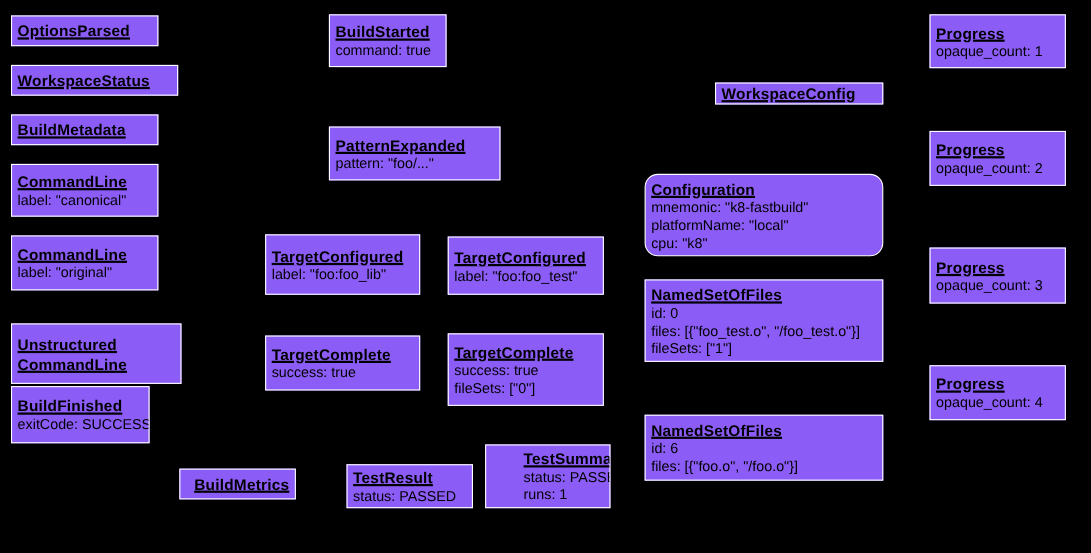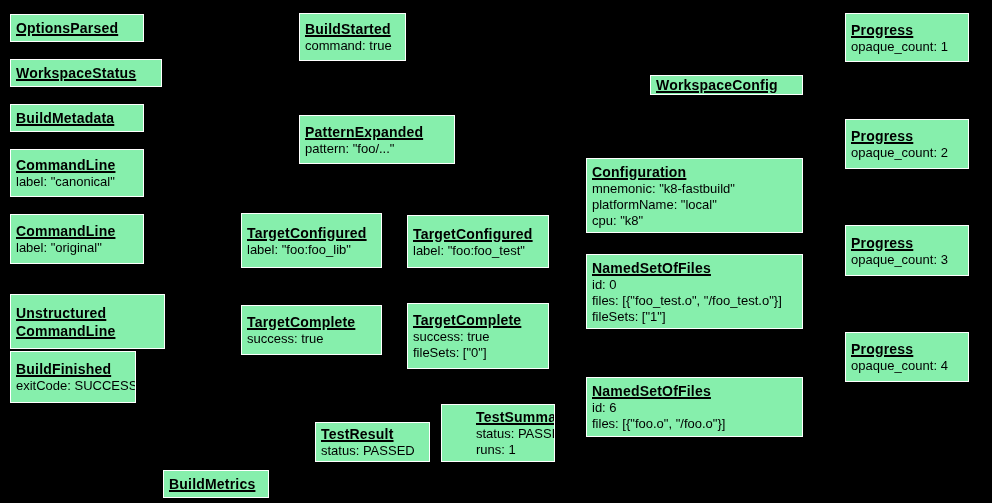--- a/index.html
+++ b/index.html
@@ -7,21 +7,21 @@
   body{
     width:992px;height:503px;
     background:#000000;
     position:relative;
     overflow:hidden;
     font-family:"Liberation Sans", sans-serif;
   }
   #canvas{position:absolute;inset:0;}
   .node{
     position:absolute;
-    background:#86efac;
+    background:#8b5cf6;
     border:1px solid #ffffff;
     box-sizing:border-box;
     color:#000000;
     padding:2px 5px;
     display:flex;
     flex-direction:column;
     justify-content:center;
     overflow:hidden;
   }
   .node-title{
@@ -39,31 +39,31 @@
   }
   
   #n-options-parsed{left:10px;top:14px;width:134px;height:28px;}
   #n-workspace-status{left:10px;top:59px;width:152px;height:28px;}
   #n-build-metadata{left:10px;top:104px;width:134px;height:28px;}
   #n-command-line-canonical{left:10px;top:149px;width:134px;height:48px;}
   #n-command-line-original{left:10px;top:214px;width:134px;height:50px;}
   #n-unstructured-command-line{left:10px;top:294px;width:155px;height:55px;}
   #n-build-finished{left:10px;top:351px;width:126px;height:52px;}
   #n-build-tool-logs{left:10px;top:447px;width:134px;height:30px;}
-  #n-build-metrics{left:163px;top:470px;width:106px;height:28px;}
+  #n-build-metrics{left:163px;top:426px;width:106px;height:28px;align-items:flex-end;}
   #n-build-started{left:299px;top:13px;width:107px;height:48px;}
   #n-pattern-expanded{left:299px;top:115px;width:156px;height:49px;}
   #n-target-configured-lib{left:241px;top:213px;width:141px;height:55px;}
   #n-target-configured-test{left:407px;top:215px;width:142px;height:53px;}
   #n-target-complete-lib{left:241px;top:305px;width:141px;height:50px;}
   #n-target-complete-test{left:407px;top:303px;width:142px;height:66px;}
   #n-test-result{left:315px;top:422px;width:115px;height:40px;}
   #n-test-summary{left:441px;top:404px;width:114px;height:58px;padding-left:34px;}
   #n-workspace-config{left:650px;top:75px;width:153px;height:20px;}
-  #n-configuration{left:586px;top:158px;width:217px;height:75px;}
+  #n-configuration{left:586px;top:158px;width:217px;height:75px;border-radius:12px;}
   #n-named-set-0{left:586px;top:254px;width:217px;height:75px;}
   #n-named-set-1{left:586px;top:377px;width:217px;height:60px;}
   #n-progress-1{left:845px;top:13px;width:124px;height:49px;}
   #n-progress-2{left:845px;top:119px;width:124px;height:50px;}
   #n-progress-3{left:845px;top:225px;width:124px;height:51px;}
   #n-progress-4{left:845px;top:332px;width:124px;height:50px;}
 </style>
 </head>
 <body>
 

